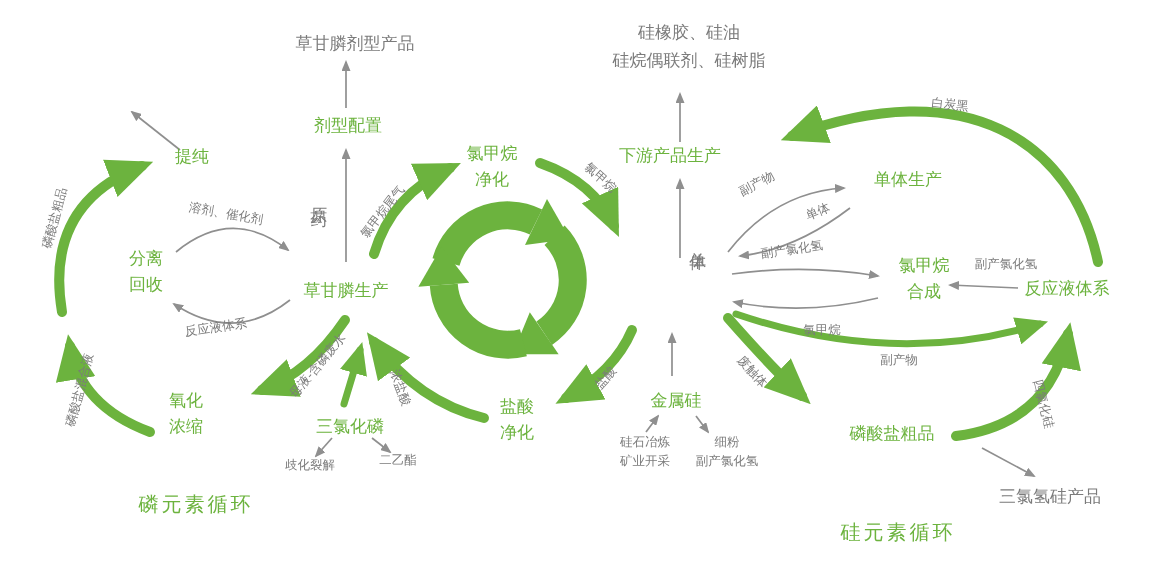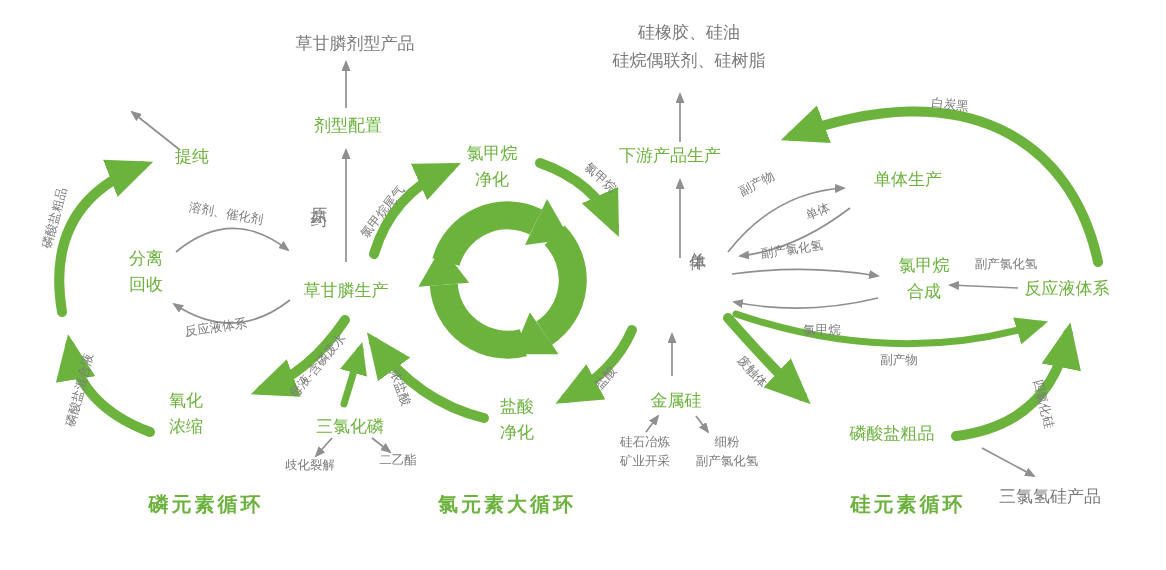--- a/index.html
+++ b/index.html
@@ -13,21 +13,21 @@
          font-family:"Liberation Sans","DejaVu Sans",sans-serif;}
   svg.arrows{position:absolute;left:0;top:0;}
   .n{position:absolute;transform:translate(-50%,-50%);white-space:nowrap;line-height:1.2;}
   .gn{color:var(--green);}
   .gy{color:var(--grayText);}
   .f17{font-size:17px;}
   .f12{font-size:12.5px;}
   .two{line-height:1.55;text-align:center;}
   .two span{display:block;}
   .vert{writing-mode:vertical-rl;text-orientation:upright;letter-spacing:2px;}
-  .title{color:var(--green);font-weight:bold;font-size:20px;letter-spacing:3px;margin-left:10px;}
+  .title{color:var(--green);font-weight:normal;font-size:20px;letter-spacing:3px;}
   .ga{stroke:var(--grayArrow);stroke-width:1.7;fill:none;marker-end:url(#mg);}
   .gr{stroke:var(--green);stroke-width:10;fill:none;stroke-linecap:round;marker-end:url(#mgr);}
   .thin{stroke-width:7;}
   .mgh{fill:var(--grayArrow);}
   .mgrh{fill:var(--green);}
   .grfill{fill:var(--green);}
   .grstroke{stroke:var(--green);}
 </style>
 </head>
 <body>
@@ -114,21 +114,20 @@
   <div class="n gy f12" style="left:318px;top:366px;transform:translate(-50%,-50%) rotate(-50deg)">母液-含磷废水</div>
   <div class="n gn f17" style="left:350px;top:427px">三氯化磷</div>
   <div class="n gy f12" style="left:310px;top:465px">歧化裂解</div>
   <div class="n gy f12" style="left:398px;top:460px">二乙酯</div>
   <div class="n gy f12" style="left:400px;top:388px;transform:translate(-50%,-50%) rotate(70deg)">浓盐酸</div>
   <div class="n gn f17 two" style="left:517px;top:420px">
     <span>盐酸</span>
     <span>净化</span>
   </div>
   <div class="n gy f12" style="left:606px;top:378px;transform:translate(-50%,-50%) rotate(-48deg)">盐酸</div>
-  <div class="n title" style="left:497px;top:504px">氯元素大循环</div>
 
   <div class="n gy f17" style="left:689px;top:33px">硅橡胶、硅油</div>
   <div class="n gy f17" style="left:689px;top:61px">硅烷偶联剂、硅树脂</div>
   <div class="n gn f17" style="left:670px;top:156px">下游产品生产</div>
   <div class="n gy f17 vert" style="left:697px;top:240px">单体</div>
   <div class="n gy f12" style="left:950px;top:105px;transform:translate(-50%,-50%) rotate(6deg)">白炭黑</div>
   <div class="n gn f17" style="left:908px;top:180px">单体生产</div>
   <div class="n gy f12" style="left:757px;top:184px;transform:translate(-50%,-50%) rotate(-28deg)">副产物</div>
   <div class="n gy f12" style="left:818px;top:212px;transform:translate(-50%,-50%) rotate(-22deg)">单体</div>
   <div class="n gy f12" style="left:792px;top:250px;transform:translate(-50%,-50%) rotate(-8deg)">副产氯化氢</div>
@@ -146,15 +145,15 @@
     <span>硅石冶炼</span>
     <span>矿业开采</span>
   </div>
   <div class="n gy f12 two" style="left:727px;top:452px">
     <span>细粉</span>
     <span>副产氯化氢</span>
   </div>
   <div class="n gn f17" style="left:892px;top:434px">磷酸盐粗品</div>
   <div class="n gy f12" style="left:1043px;top:404px;transform:translate(-50%,-50%) rotate(76deg)">四氯化硅</div>
   <div class="n gy f17" style="left:1050px;top:497px">三氯氢硅产品</div>
-  <div class="n title" style="left:898px;top:504px">硅元素循环</div>
+  <div class="n title" style="left:898px;top:532px">硅元素循环</div>
 
 </div>
 
 </body></html>

